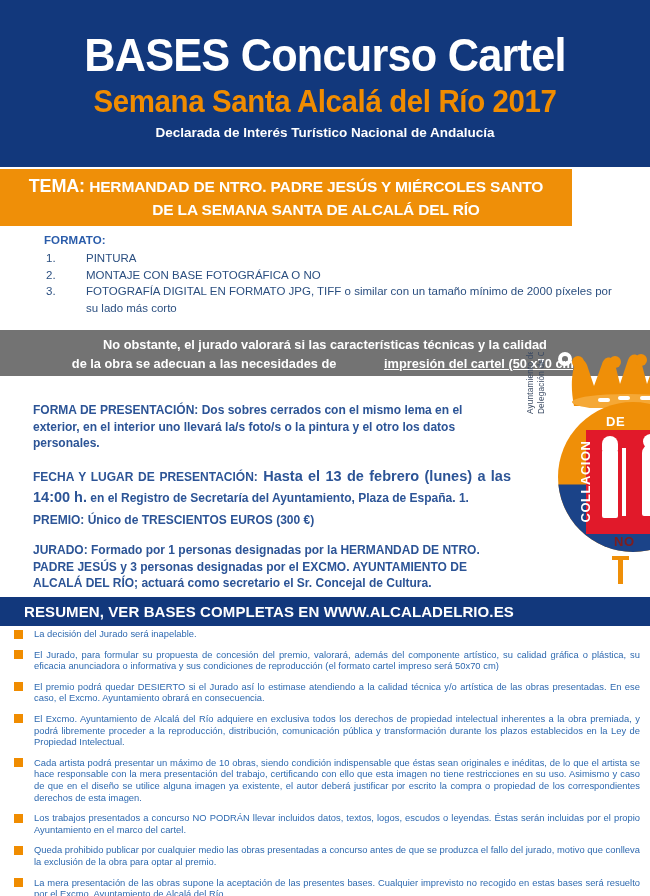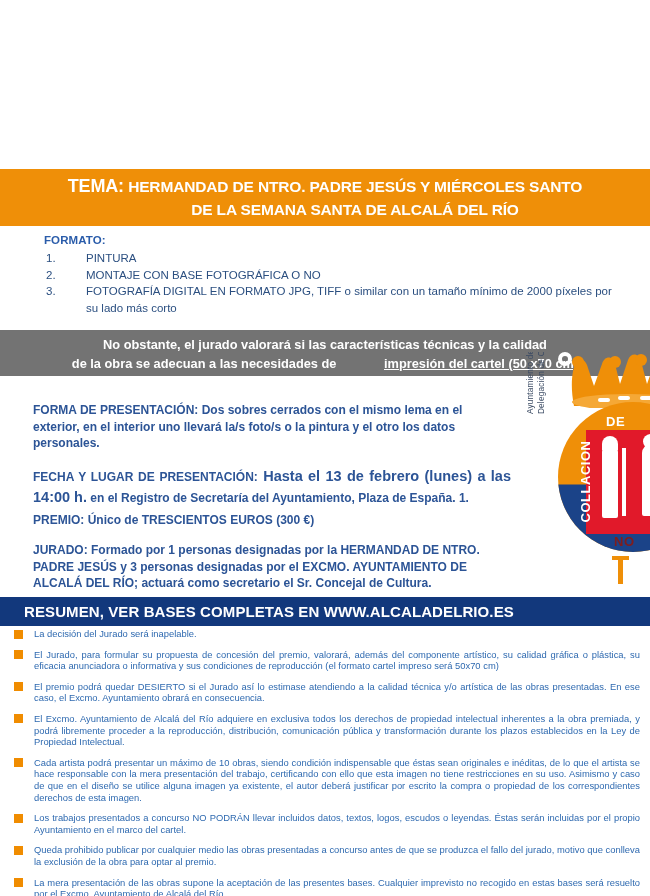--- a/index.html
+++ b/index.html
@@ -62,21 +62,21 @@
     font-size: 13.5px;
     line-height: 17px;
     font-weight: bold;
     white-space: nowrap;
   }
 
   
   .tema-band {
     position: absolute;
     left: 0; top: 169px;
-    width: 650px;
+    width: 572px;
     height: 57px;
     background: #ef8f08;
     color: #ffffff;
     box-sizing: border-box;
     padding: 6px 14px 0 14px;
     text-align: center;
   }
   .tema-line {
     font-size: 15.5px;
     line-height: 23px;
@@ -336,20 +336,25 @@
     width: 9px;
     height: 9px;
     background: #f08c00;
   }
 </style>
 </head>
 <body>
 
 <div class="poster">
 
+  <div class="header">
+    <div class="title-main">BASES Concurso Cartel</div>
+    <div class="title-sub">Semana Santa Alcalá del Río 2017</div>
+    <div class="title-dec">Declarada de Interés Turístico Nacional de Andalucía</div>
+  </div>
 
   <div class="tema-band">
     <div class="tema-line">
       <span class="lbl">TEMA:</span>
       <span>HERMANDAD DE NTRO. PADRE JESÚS Y MIÉRCOLES SANTO</span>
     </div>
     <div class="tema-line l2">DE LA SEMANA SANTA  DE ALCALÁ DEL RÍO</div>
   </div>
 
   <div class="formato">

